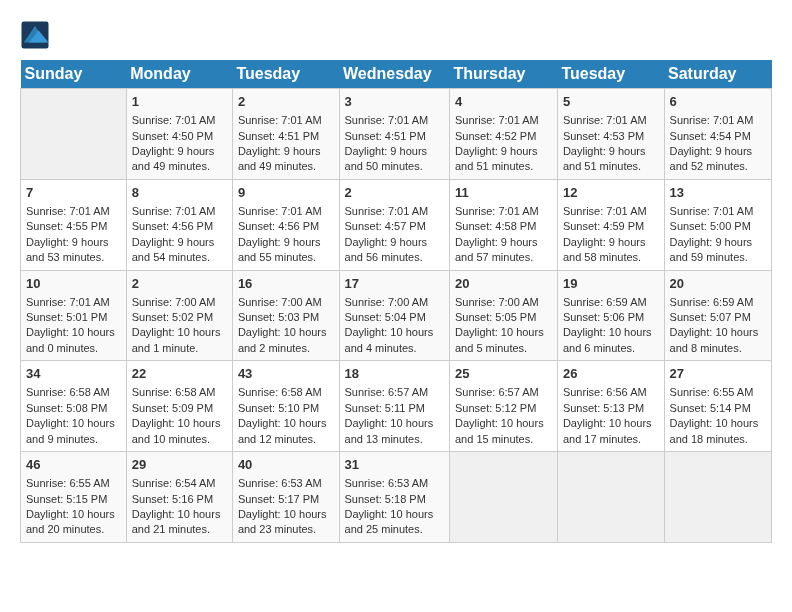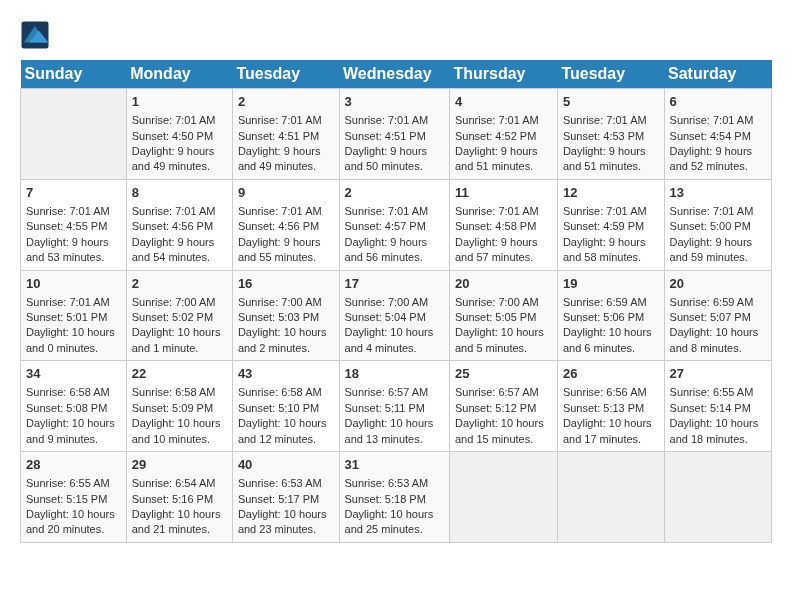--- a/index.html
+++ b/index.html
@@ -340,21 +340,21 @@
         <span class="day-number">27</span>
         <div class="day-info">
           Sunrise: 6:55 AM<br>
           Sunset: 5:14 PM<br>
           Daylight: 10 hours and 18 minutes.
         </div>
       </td>
       </tr>
       <tr>
         <td>
-        <span class="day-number">28</span>
+        <span class="day-number">46</span>
         <div class="day-info">
           Sunrise: 6:55 AM<br>
           Sunset: 5:15 PM<br>
           Daylight: 10 hours and 20 minutes.
         </div>
       </td>
         <td>
         <span class="day-number">29</span>
         <div class="day-info">
           Sunrise: 6:54 AM<br>

